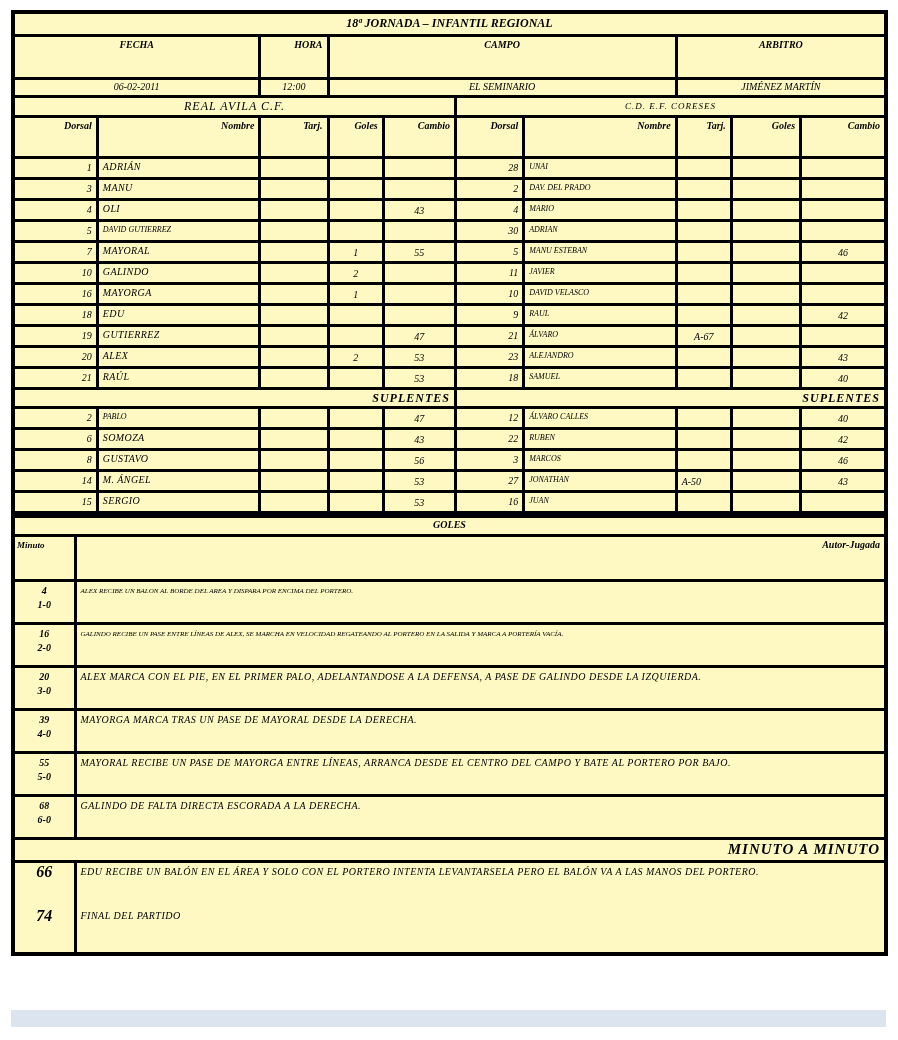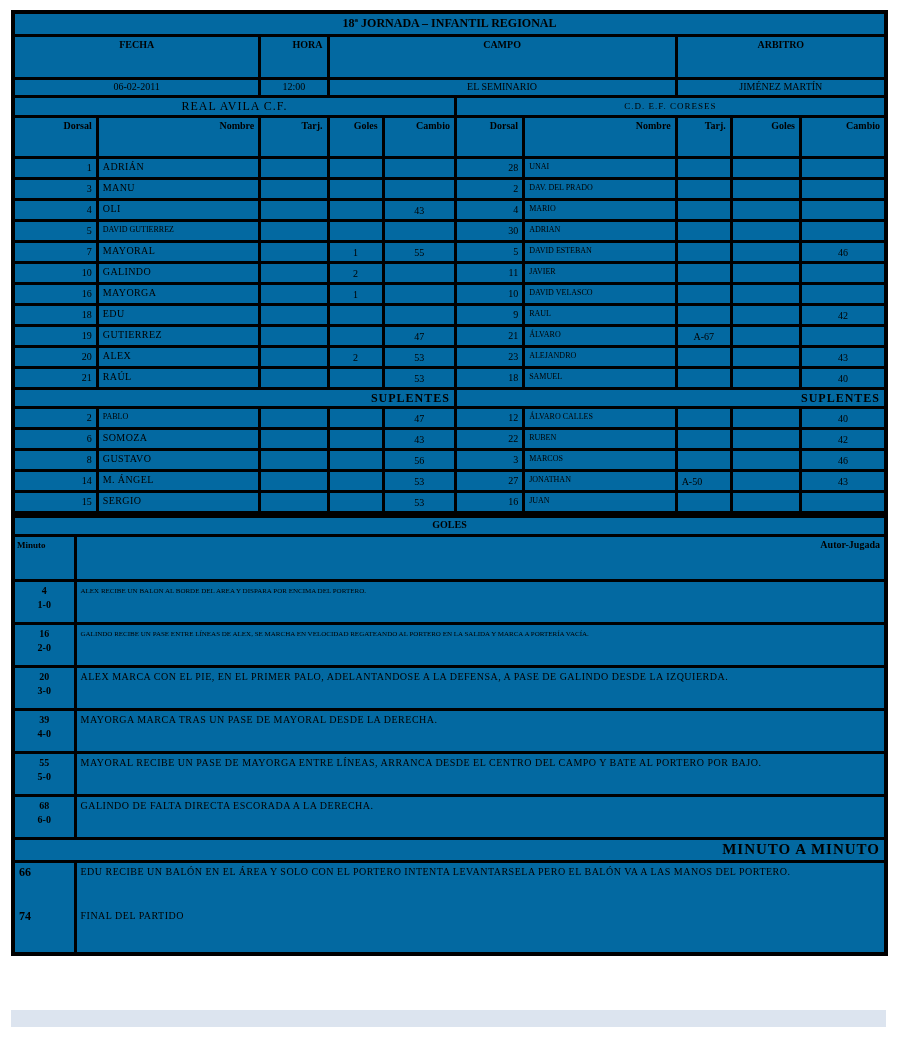--- a/index.html
+++ b/index.html
@@ -1,39 +1,39 @@
 <!DOCTYPE html>
 <html><head>
 <meta charset="utf-8">
 <style>
   html, body { margin: 0; padding: 0; background: #ffffff; }
   body { width: 898px; height: 1040px; position: relative; font-family: "Liberation Serif", serif; color: #000; }
   .sheet { position: absolute; left: 11px; top: 10px; width: 877px; }
   .shadow { position: absolute; left: 11px; top: 1010px; width: 875px; height: 17px; background: #dce4ef; }
-  table { border-collapse: collapse; width: 100%; table-layout: fixed; background: #0369a1; }
+  table { border-collapse: collapse; width: 100%; table-layout: fixed; background: #fef9c3; font-style: italic; }
   td { border: 3px solid #000; padding: 0 4px; vertical-align: top; font-size: 10px; line-height: 12px; overflow: hidden; white-space: nowrap; }
   .outer { border: 4px solid #000; }
   .title { text-align: center; font-weight: bold; font-size: 12px; height: 20px; line-height: 18px; }
   .hdr { text-align: center; font-weight: bold; font-size: 10px; height: 38px; padding-top: 2px; }
   .val { text-align: center; font-size: 10px; height: 15px; line-height: 14px; }
   .team { text-align: center; font-size: 12px; letter-spacing: 1px; height: 17px; line-height: 16px; }
   .team.small { font-size: 9px; }
   .colh { text-align: right; font-weight: bold; font-size: 10px; height: 36px; padding-top: 2px; }
   .num { text-align: right; height: 16px; line-height: 14px; padding-top: 2px; }
   .name { font-size: 10px; letter-spacing: 0.4px; height: 16px; padding-top: 2px; }
   .name.small { font-size: 8px; letter-spacing: 0; }
   .c { text-align: center; padding-top: 4px; }
   .sub { text-align: right; font-weight: bold; font-size: 12px; letter-spacing: 1px; height: 16px; line-height: 16px; }
   .sec { text-align: center; font-weight: bold; font-size: 10px; height: 16px; line-height: 14px; }
   .minh { font-weight: bold; font-size: 9px; height: 38px; padding: 2px; }
   .goalm { text-align: center; font-weight: bold; font-size: 10px; line-height: 14px; height: 38px; padding-top: 2px; }
   .goald { font-size: 10px; letter-spacing: 0.5px; padding-top: 3px; white-space: normal; }
   .goald.small { font-size: 7px; letter-spacing: 0; }
   .mmh { text-align: right; font-weight: bold; font-size: 15px; letter-spacing: 1px; height: 20px; line-height: 18px; }
-  .mmm { text-align: left; font-weight: bold; font-size: 12px; height: 86px; line-height: 12px; padding-top: 3px; }
+  .mmm { text-align: center; font-weight: bold; font-size: 16px; height: 86px; line-height: 12px; padding-top: 3px; }
   .mmd { font-size: 10px; letter-spacing: 0.5px; padding-top: 3px; }
   .mmline { height: 44px; }
 </style>
 </head>
 <body>
 
 <div class="sheet">
 <table class="outer">
   <colgroup>
     <col style="width:84px">
@@ -131,21 +131,21 @@
           <td class="c"></td>
           <td class="c"></td>
   </tr>
   <tr>
     <td class="num">7</td>
           <td class="name">MAYORAL</td>
           <td class="c"></td>
           <td class="c">1</td>
           <td class="c">55</td>
     <td class="num">5</td>
-          <td class="name small">DAVID ESTEBAN</td>
+          <td class="name small">MANU ESTEBAN</td>
           <td class="c"></td>
           <td class="c"></td>
           <td class="c">46</td>
   </tr>
   <tr>
     <td class="num">10</td>
           <td class="name">GALINDO</td>
           <td class="c"></td>
           <td class="c">2</td>
           <td class="c"></td>

